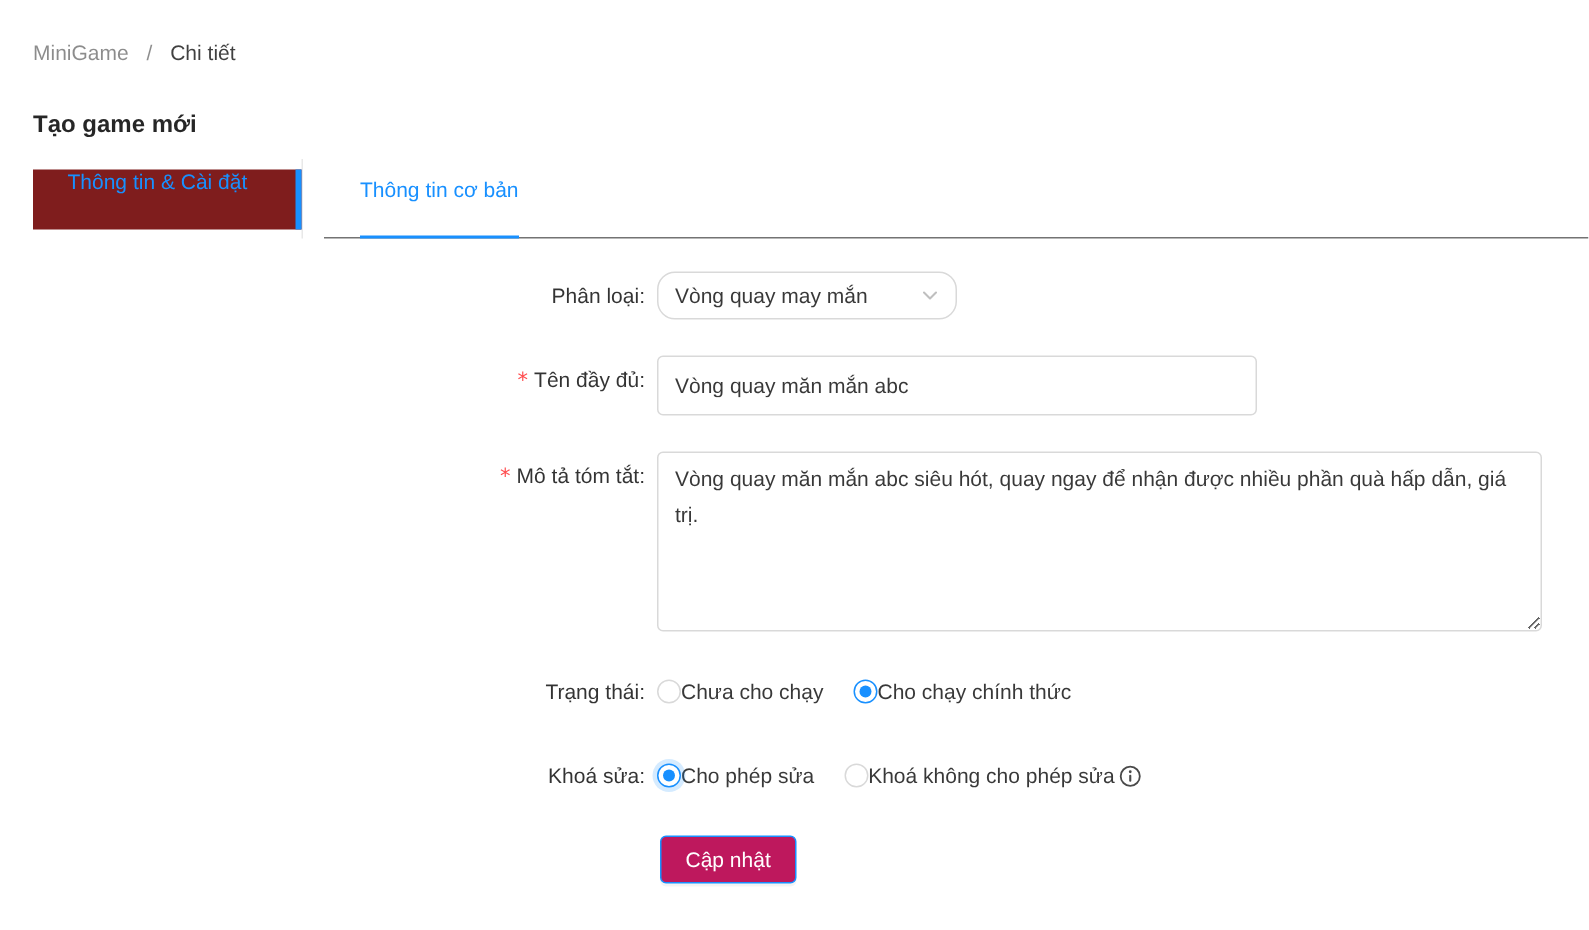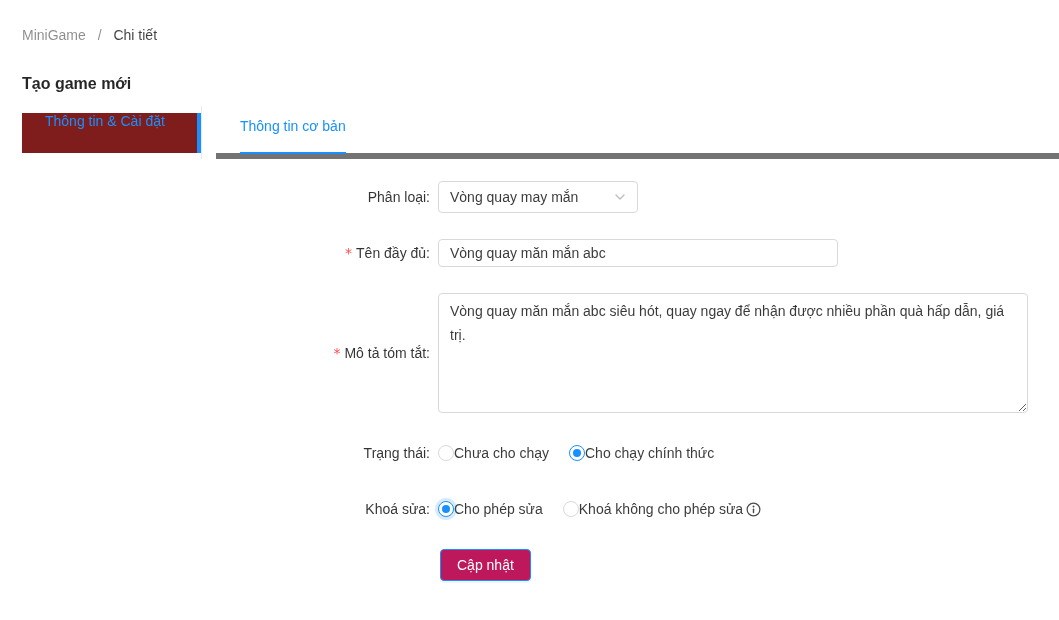--- a/index.html
+++ b/index.html
@@ -40,67 +40,67 @@
     color: #1890ff;
     display: flex;
     align-items: flex-start;
     padding-left: 23px;
     cursor: pointer;
     font-size: 14px;
   }
   .tabs-bar {
     flex: 1;
     margin-left: 14px;
-    border-bottom: 6px solid #737373;
+    border-bottom: 1px solid #737373;
     display: flex;
   }
   .tab-item {
     margin-left: 24px;
     padding: 12px 0 12px;
     color: #1890ff;
     border-bottom: 2px solid #1890ff;
     margin-bottom: -1px;
     cursor: pointer;
     font-size: 14px;
   }
 
   
   .form { margin-top: 22px; }
-  .form-row { display: flex; align-items: center; margin-bottom: 24px; }
+  .form-row { display: flex; align-items: flex-start; margin-bottom: 24px; }
   .form-label {
     flex: none;
     width: 430px;
     text-align: right;
     line-height: 32px;
     color: rgba(0,0,0,0.80);
     white-space: nowrap;
   }
   .required-mark { color: #ff4d4f; margin-right: 4px; font-family: "DejaVu Sans", sans-serif; }
   .form-control { margin-left: 8px; min-height: 32px; display: flex; align-items: center; }
 
   
   .select-box {
     width: 200px;
     height: 32px;
     border: 1px solid #d9d9d9;
-    border-radius: 4px;
+    border-radius: 12px;
     background: #fff;
     display: flex;
     align-items: center;
     justify-content: space-between;
     padding: 4px 11px;
     cursor: pointer;
     color: rgba(0,0,0,0.78);
   }
   .select-arrow { display: flex; align-items: center; }
 
   
   .text-input {
     width: 400px;
-    height: 28px;
+    height: 40px;
     border: 1px solid #d9d9d9;
     border-radius: 4px;
     padding: 0 11px;
     font-family: inherit;
     font-size: 14px;
     color: rgba(0,0,0,0.78);
     outline: none;
   }
 
   

